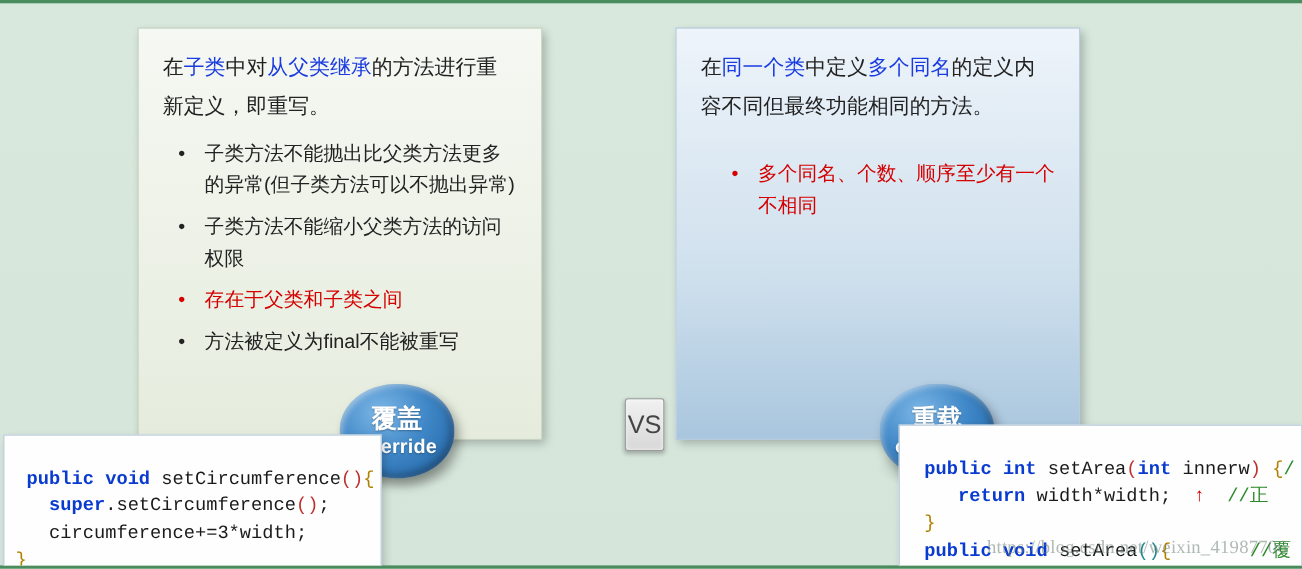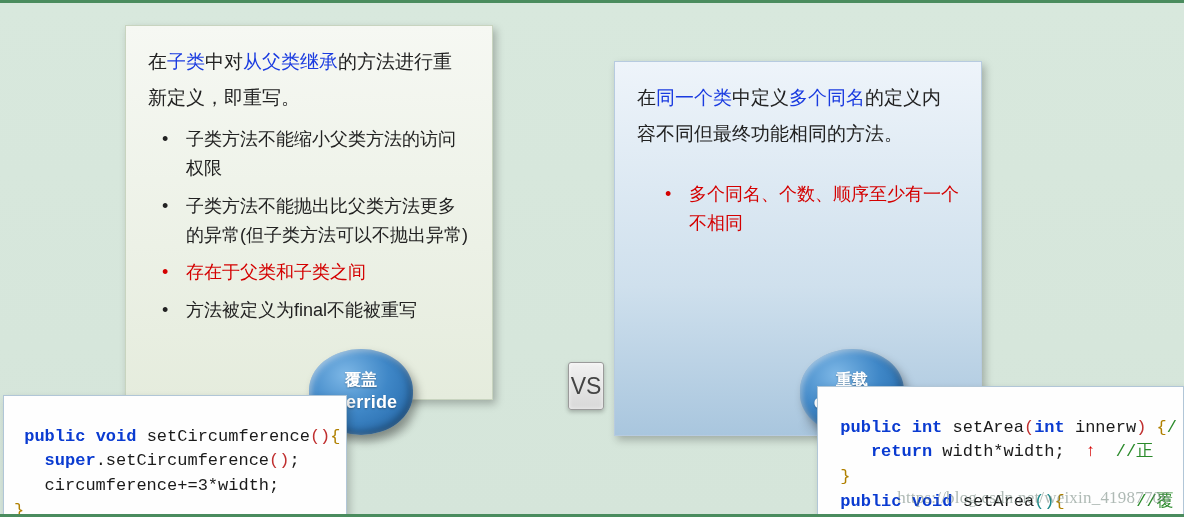--- a/index.html
+++ b/index.html
@@ -23,21 +23,20 @@
   }
   .panel-left {
     left: 125px;
     background: linear-gradient(180deg, #f6f8f3 0%, #e5ecdd 100%);
     border: 1px solid #c8d4bf;
   }
   .panel-right {
     left: 614px;
     background: linear-gradient(180deg, #eef4fa 0%, #cfe0ed 60%, #a9c6de 100%);
     border: 1px solid #b7cbe0;
-    margin-top: 36px;
   }
   .intro {
     font-size: 19px;
     line-height: 1.9;
     color: #222;
     margin-bottom: 8px;
   }
   .hl-blue { color: #1a3be0; }
   ul.rules {
     list-style: none;
@@ -91,21 +90,21 @@
     box-shadow: inset 2px 2px 6px rgba(255,255,255,.5), inset -3px -3px 8px rgba(0,0,0,.35), 4px 6px 10px rgba(0,0,0,.35);
     color: #fff;
     text-align: center;
     display: flex;
     flex-direction: column;
     align-items: center;
     justify-content: center;
     font-weight: bold;
     line-height: 1.25;
   }
-  .circle-label .cn { font-size: 16px; text-shadow: 0 1px 2px rgba(0,0,0,.3); font-family: Liberation Mono, monospace; }
+  .circle-label .cn { font-size: 23px; text-shadow: 0 1px 2px rgba(0,0,0,.3); }
   .circle-label .en { font-size: 18px; letter-spacing: .2px; text-shadow: 0 1px 2px rgba(0,0,0,.3); }
   .circle-left { left: 309px; top: 346px; }
   .circle-right { left: 800px; top: 346px; }
   .egg-shadow {
     position: absolute;
     width: 114px;
     height: 44px;
     border-radius: 50%;
     background: radial-gradient(ellipse at center, rgba(0,0,0,.18) 0%, rgba(0,0,0,0) 68%);
   }
@@ -145,22 +144,22 @@
   }
 </style>
 </head>
 <body>
 
 <div class="panel panel-left">
   <p class="intro">
     <span>在</span><span class="hl-blue">子类</span><span>中对</span><span class="hl-blue">从父类继承</span><span>的方法进行重新定义，即重写。</span>
   </p>
   <ul class="rules" id="rules-left">
+      <li class="black">子类方法不能抛出比父类方法更多的异常(但子类方法可以不抛出异常)</li>
       <li class="black">子类方法不能缩小父类方法的访问权限</li>
-      <li class="black">子类方法不能抛出比父类方法更多的异常(但子类方法可以不抛出异常)</li>
       <li class="red">存在于父类和子类之间</li>
       <li class="black">方法被定义为final不能被重写</li>
     </ul>
 </div>
 
 <div class="panel panel-right">
   <p class="intro">
     <span>在</span><span class="hl-blue">同一个类</span><span>中定义</span><span class="hl-blue">多个同名</span><span>的定义内容不同但最终功能相同的方法。</span>
   </p>
   <ul class="rules" id="rules-right">

